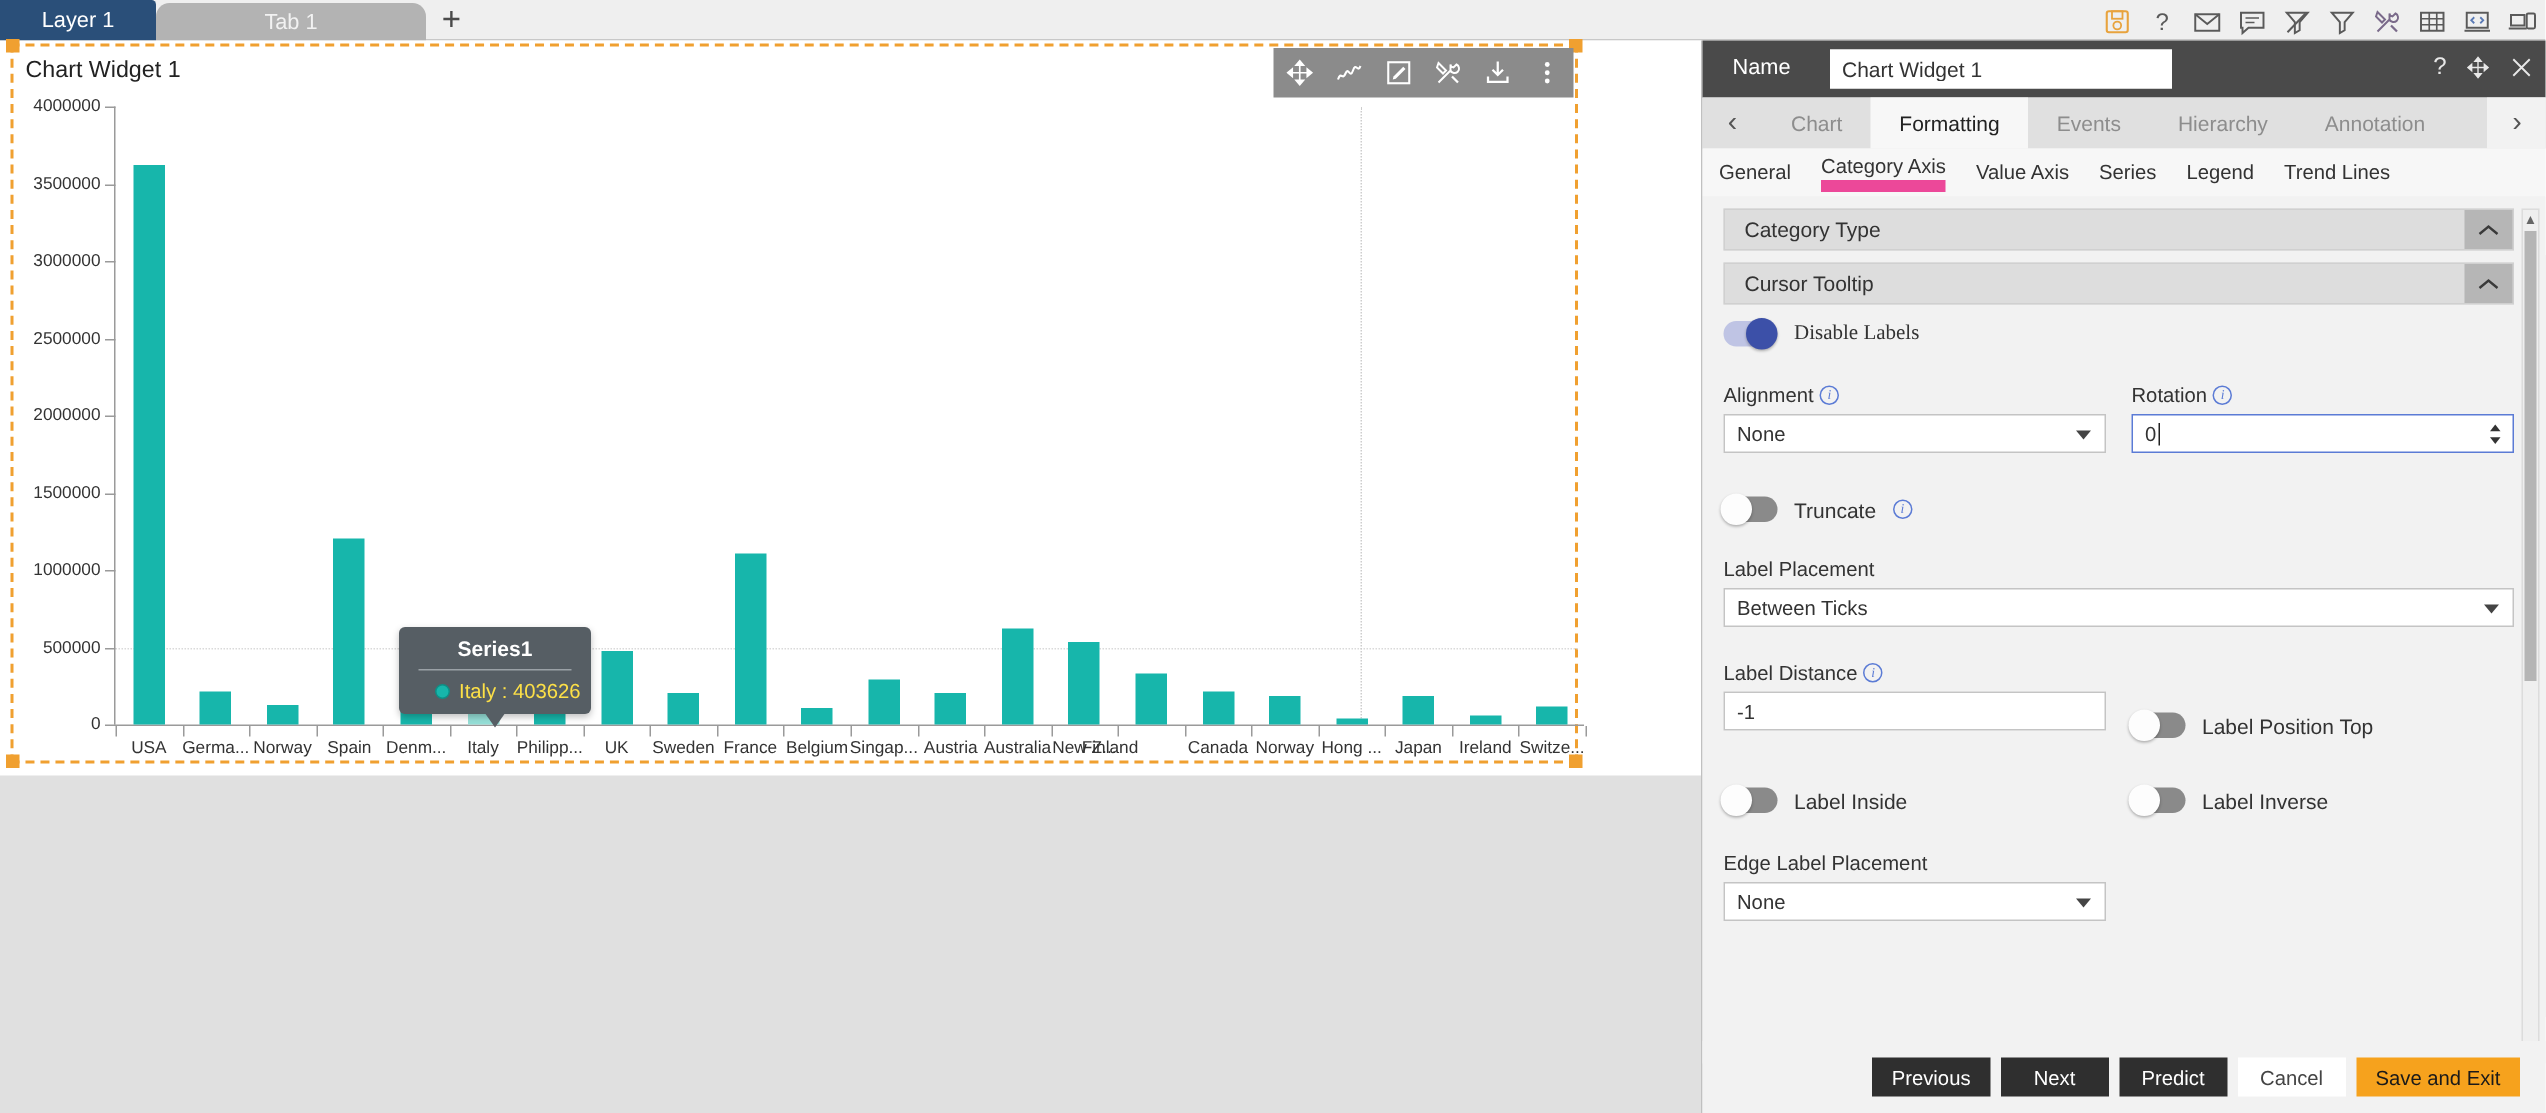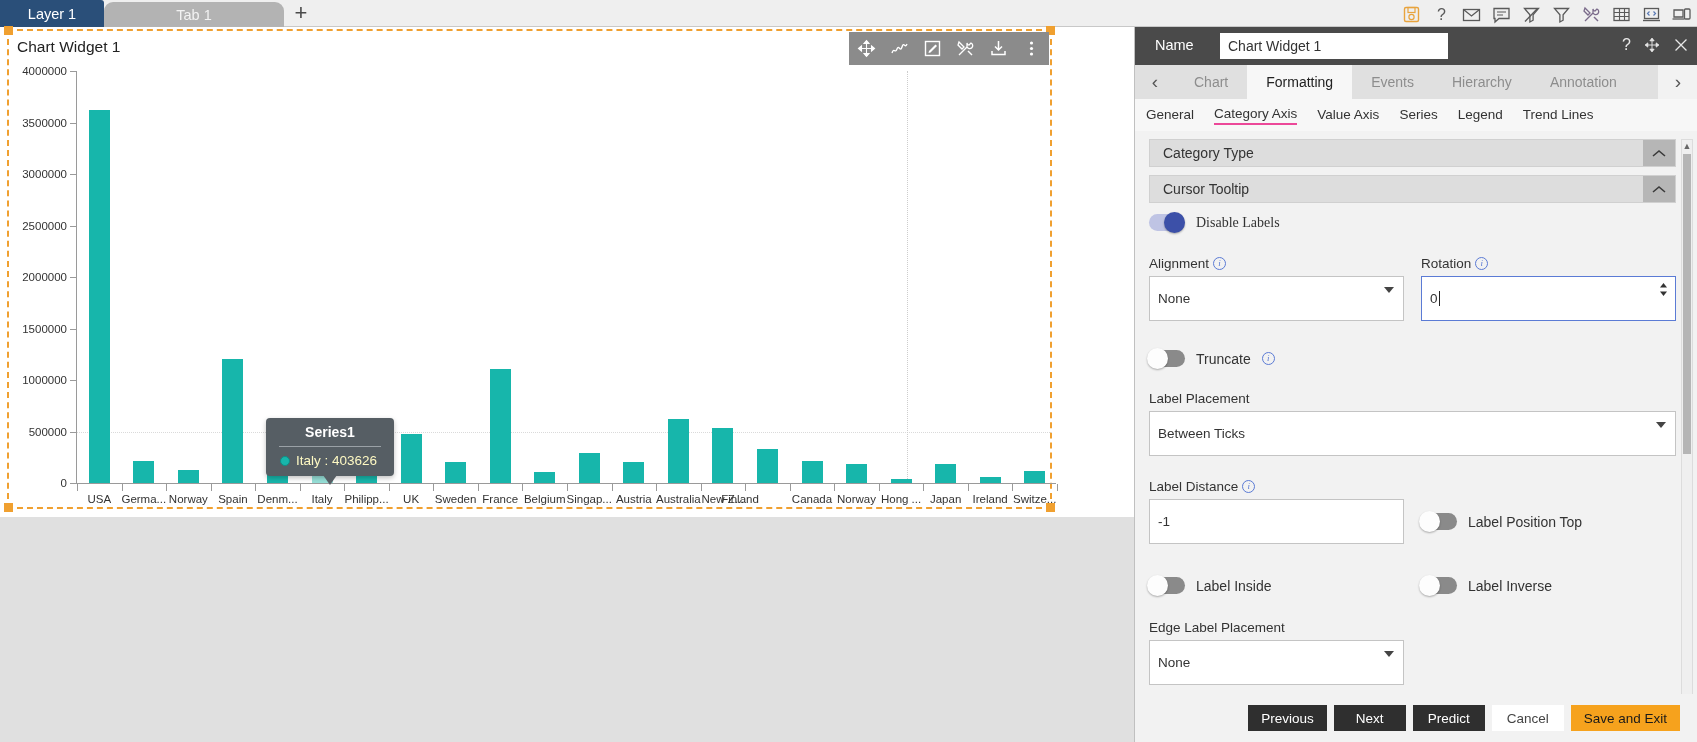--- a/index.html
+++ b/index.html
@@ -117,21 +117,21 @@
   }
   .tooltip-title {
     text-align: center; font-size: 14px; font-weight: bold; padding-top: 6px;
     color: #ffffff;
   }
   .tooltip-rule {
     height: 1px; background: #9aa1a6; margin: 6px 13px 0 13px;
   }
   .tooltip-row {
     display: flex; align-items: center; gap: 6px;
-    padding: 6px 0 0 14px; font-size: 13.5px; color: #fef9c3;
+    padding: 6px 0 0 24px; font-size: 13.5px; color: #fde047;
   }
   .tooltip-dot {
     width: 10px; height: 10px; border-radius: 50%;
     background: #17b6ab; border: 1px solid #0e8f86; flex: 0 0 auto;
   }
   .tooltip-arrow {
     position: absolute; left: 50%; bottom: -9px; margin-left: -7px;
     width: 0; height: 0; border-left: 7px solid transparent;
     border-right: 7px solid transparent; border-top: 10px solid #565e64;
   }
@@ -175,21 +175,21 @@
   .ptab.active { background: #f7f7f7; color: #222; }
 
   .subtabs {
     position: absolute; left: 0; top: 72px; width: 563px; height: 32px;
     background: #f7f7f7; display: flex; align-items: center; padding-left: 11px; gap: 20px;
   }
   .subtab {
     font-size: 13.5px; color: #333; cursor: pointer; white-space: nowrap;
     padding-bottom: 2px;
   }
-  .subtab.active { border-bottom: 2px solid #ec4899; }
+  .subtab.active { border-bottom: 8px solid #ec4899; }
 
   .panel-body {
     position: absolute; left: 0; top: 104px; width: 563px; height: 578px;
     background: #f2f2f2; overflow: hidden;
   }
   .accordion {
     position: relative; margin: 8px 22px 0 14px; height: 28px;
     background: #dddddd; border: 1px solid #d0d0d0;
   }
   .accordion .acc-title {
@@ -224,21 +224,21 @@
     font-size: 13.5px; color: #333; margin-bottom: 5px;
     display: flex; align-items: center; gap: 4px;
   }
   .info-i {
     width: 13px; height: 13px; border-radius: 50%; border: 1px solid #5b7bd5;
     color: #5b7bd5; font-size: 9px; line-height: 11px; text-align: center;
     font-style: italic; font-family: "Liberation Serif", serif; cursor: pointer;
     flex: 0 0 auto;
   }
   .ctl {
-    width: 100%; height: 45px; background: #ffffff; border: 1px solid #c4c4c4;
+    width: 100%; height: 26px; background: #ffffff; border: 1px solid #c4c4c4;
     font-size: 13.5px; color: #333; padding: 0 8px;
     font-family: "Liberation Sans", sans-serif;
     display: flex; align-items: center; position: relative;
   }
   .ctl .caret {
     position: absolute; right: 9px; top: 10px;
     width: 0; height: 0; border-left: 5px solid transparent;
     border-right: 5px solid transparent; border-top: 6px solid #444;
   }
   .ctl .spin {

